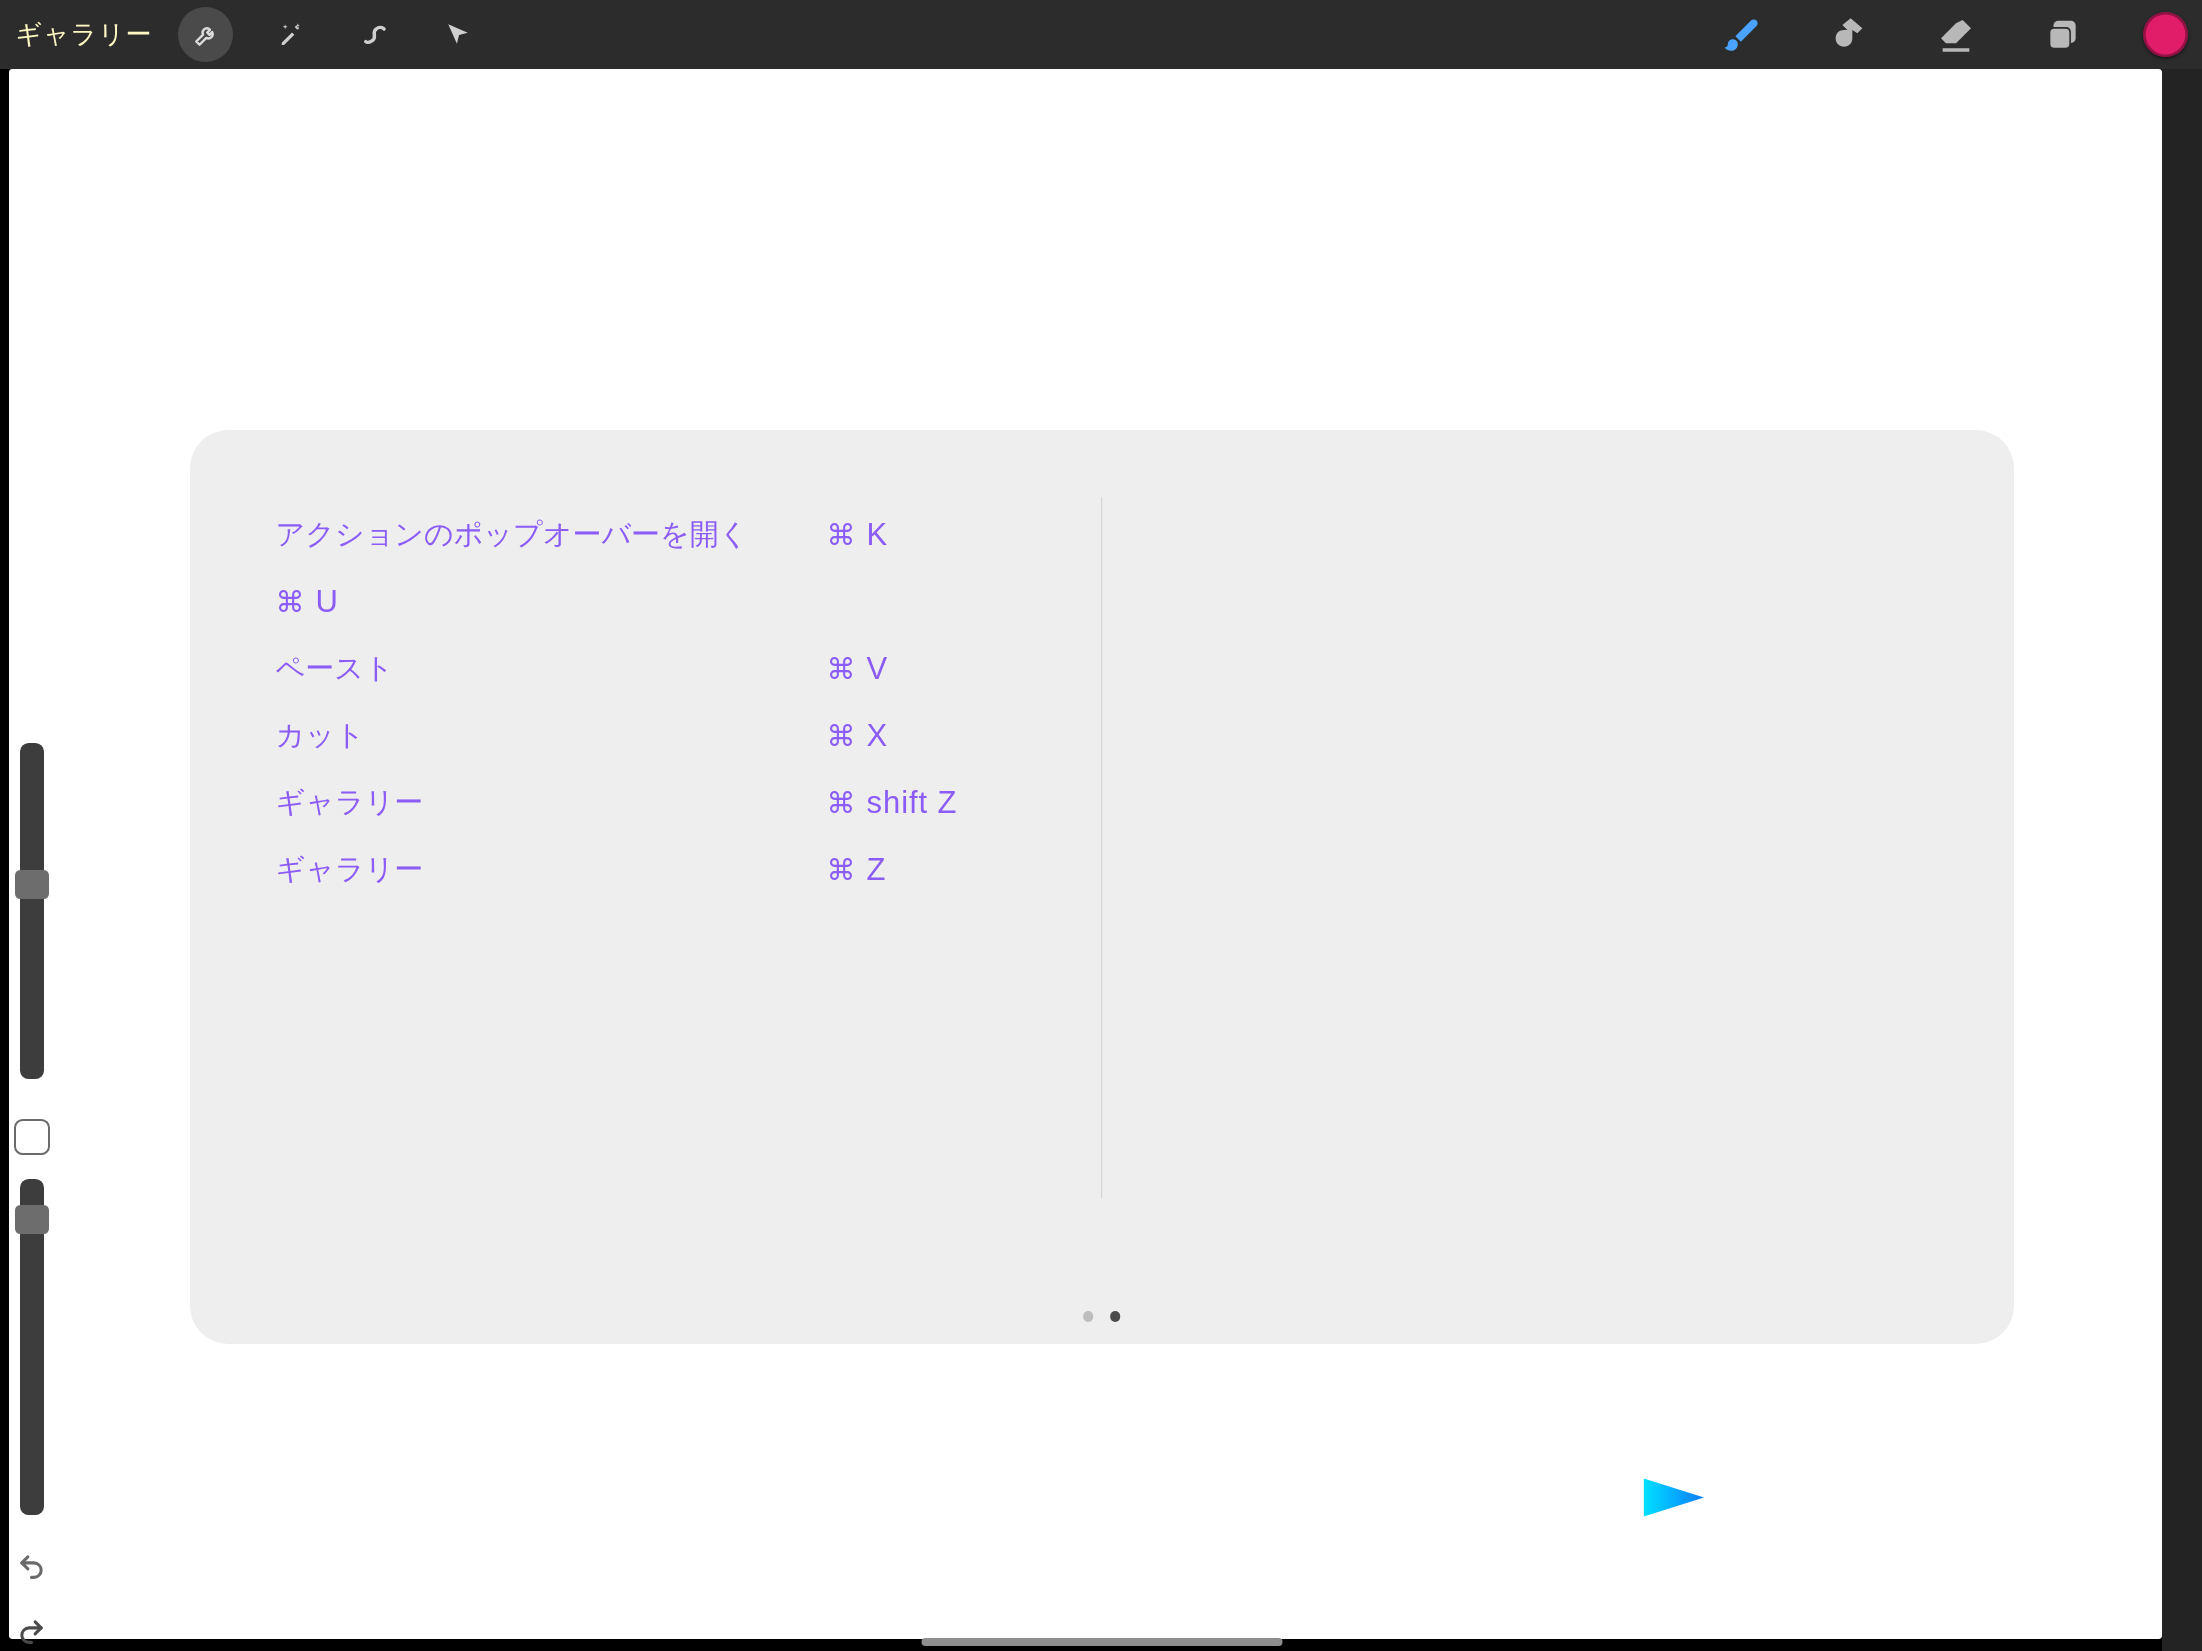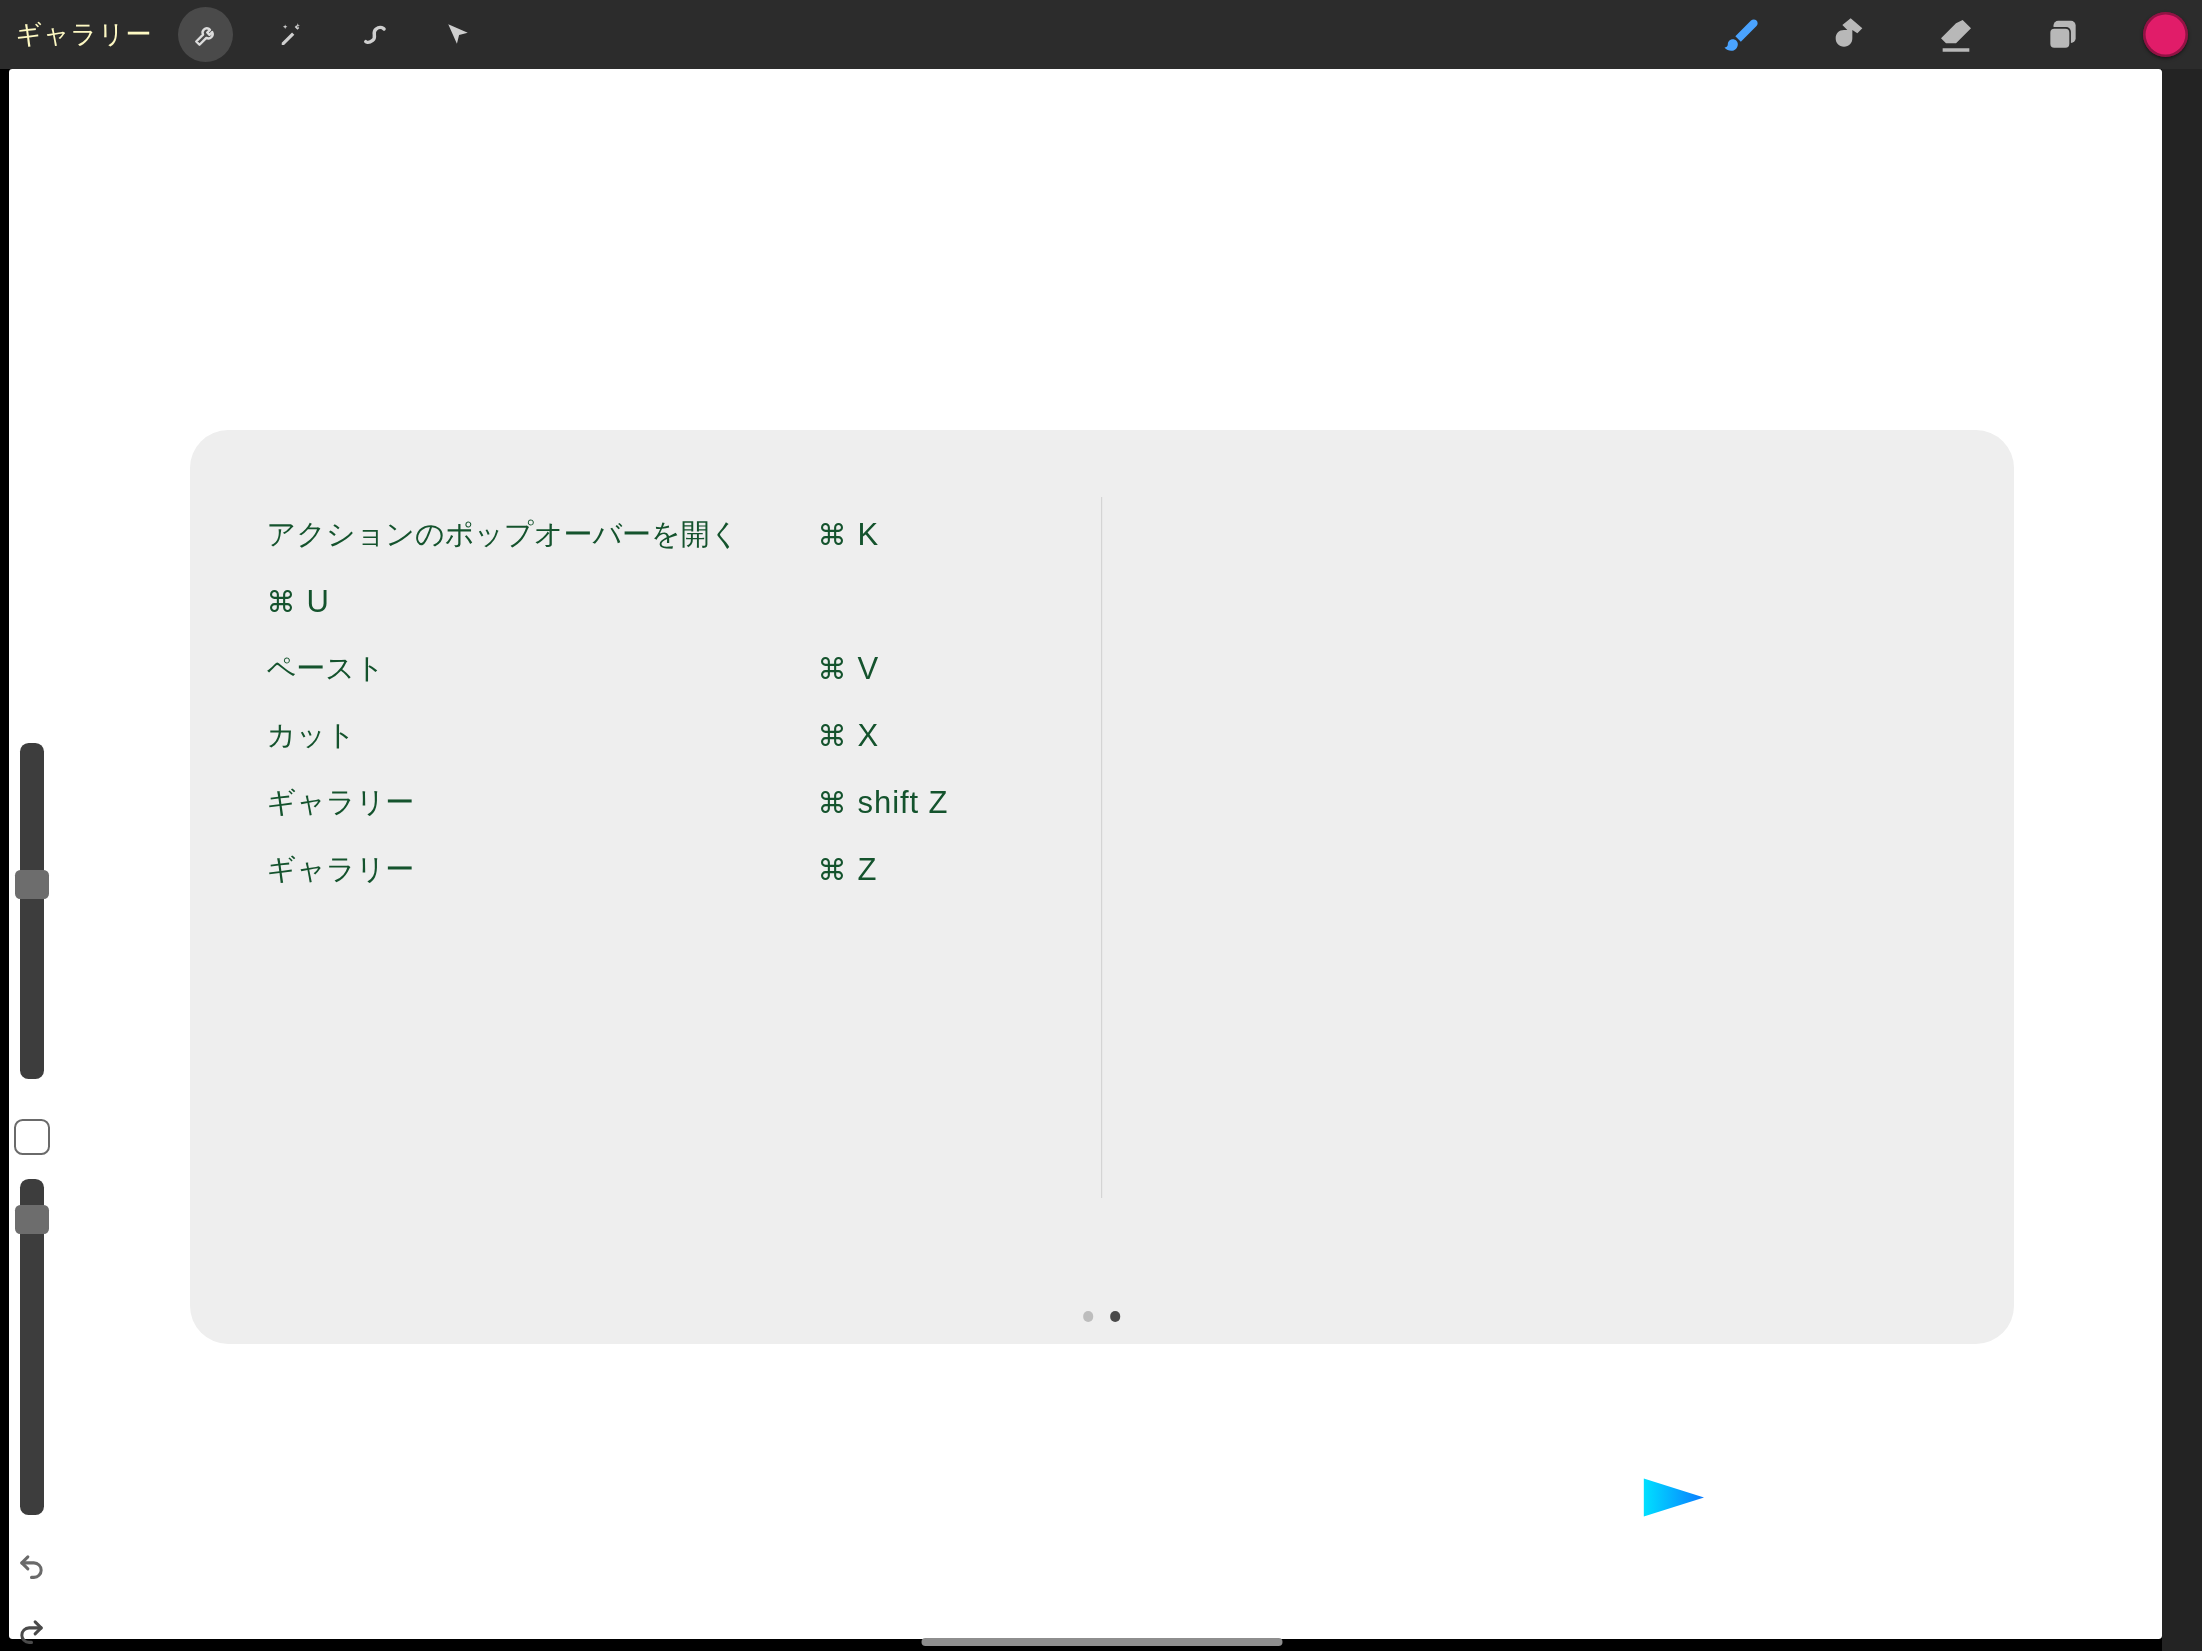--- a/index.html
+++ b/index.html
@@ -84,23 +84,24 @@
   }
   .shortcut-list {
     position: absolute;
     left: 77px; top: 71px;
     width: 826px;
   }
   .shortcut-row {
     display: flex;
     align-items: center;
     height: 67px;
-    color: #14532d;
+    color: #8b5cf6;
     font-size: 29px;
     font-weight: 400;
+    margin-left: 9px;
   }
   .shortcut-row .label { flex: 0 0 551px; }
   .shortcut-row .mod { width: 40px; text-align: left; font-size: 29px; }
   .shortcut-row .keys { font-size: 31px; letter-spacing: 0.9px; }
 
   .page-dots {
     position: absolute;
     bottom: 22.4px; left: 50%; transform: translateX(-50%);
     display: flex; gap: 17px;
   }

